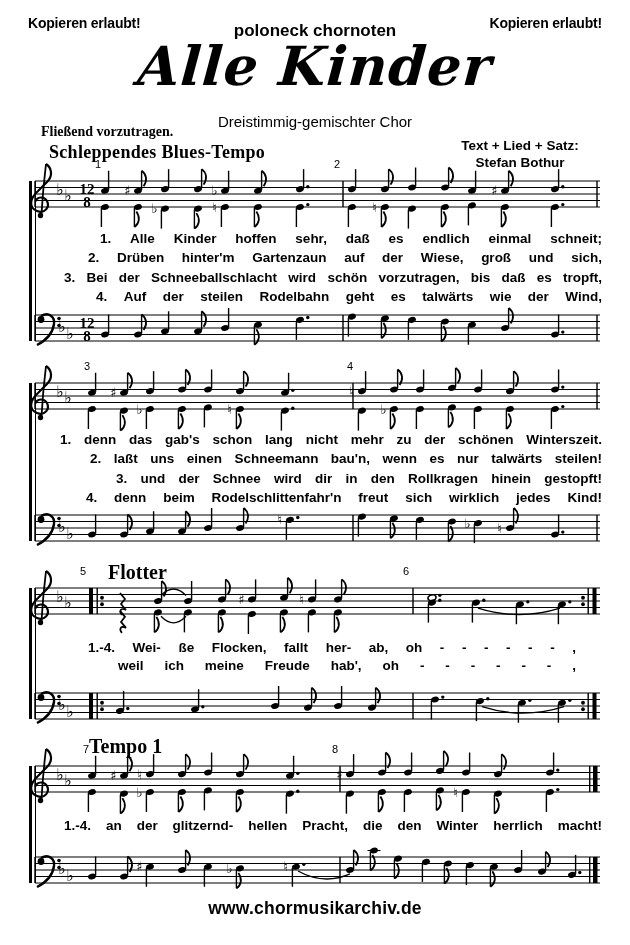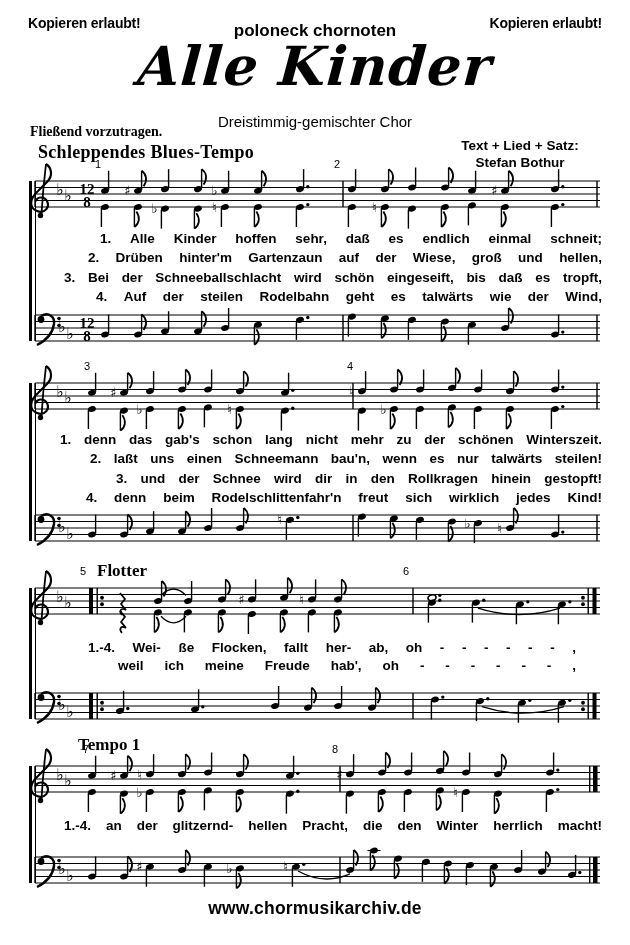--- a/index.html
+++ b/index.html
@@ -4,24 +4,24 @@
 <style>
   html,body{margin:0;padding:0;background:#fff;}
   .page{position:relative;width:630px;height:945px;background:#ffffff;color:#000;
         font-family:"Liberation Sans",sans-serif;overflow:hidden;}
   .abs{position:absolute;}
   .hdr-small{font-weight:bold;font-size:14px;letter-spacing:-0.2px;white-space:nowrap;}
   .brand{font-weight:bold;font-size:17px;text-align:center;left:0;right:0;margin-top:8px;}
   .title{font-family:"DejaVu Serif",serif;font-style:italic;font-weight:bold;font-size:54px;
          letter-spacing:1px;text-align:center;left:0;right:0;transform:skewX(-4deg);}
   .subtitle{font-weight:normal;font-size:15px;text-align:center;left:0;right:0;}
-  .serif-label{font-family:"Liberation Serif",serif;font-weight:bold;white-space:nowrap;}
+  .serif-label{font-family:"Liberation Serif",serif;font-weight:bold;white-space:nowrap;margin-left:11px;}
   .perf{font-size:14px;}
   .tempo-main{font-size:18px;letter-spacing:0.3px;}
-  .sec-label{font-size:17px;}
+  .sec-label{font-size:20px;}
   .credit{font-weight:bold;font-size:13.5px;line-height:17px;text-align:center;}
   .footer{font-weight:bold;font-size:17.5px;text-align:center;left:0;right:0;letter-spacing:0.2px;}
   .lyrics{position:absolute;font-size:13.5px;font-weight:bold;}
   .ly{display:flex;justify-content:space-between;height:19.3px;align-items:baseline;white-space:nowrap;}
   #b3 .ly{height:18.4px;}
   #b1 .ly:nth-child(1){padding-left:44px;} #b1 .ly:nth-child(2){padding-left:32px;}
   #b1 .ly:nth-child(3){padding-left:8px;}  #b1 .ly:nth-child(4){padding-left:40px;}
   #b2 .ly:nth-child(1){padding-left:4px;}  #b2 .ly:nth-child(2){padding-left:34px;}
   #b2 .ly:nth-child(3){padding-left:60px;} #b2 .ly:nth-child(4){padding-left:30px;}
   #b3 .ly:nth-child(1){padding-left:26px;} #b3 .ly:nth-child(2){padding-left:56px;}
@@ -78,30 +78,30 @@
       <div class="ly">
         <span>2.</span>
         <span>Drüben</span>
         <span>hinter'm</span>
         <span>Gartenzaun</span>
         <span>auf</span>
         <span>der</span>
         <span>Wiese,</span>
         <span>groß</span>
         <span>und</span>
-        <span>hellen,</span>
+        <span>sich,</span>
       </div>
       <div class="ly">
         <span>3.</span>
         <span>Bei</span>
         <span>der</span>
         <span>Schneeballschlacht</span>
         <span>wird</span>
         <span>schön</span>
-        <span>eingeseift,</span>
+        <span>vorzutragen,</span>
         <span>bis</span>
         <span>daß</span>
         <span>es</span>
         <span>tropft,</span>
       </div>
       <div class="ly">
         <span>4.</span>
         <span>Auf</span>
         <span>der</span>
         <span>steilen</span>

